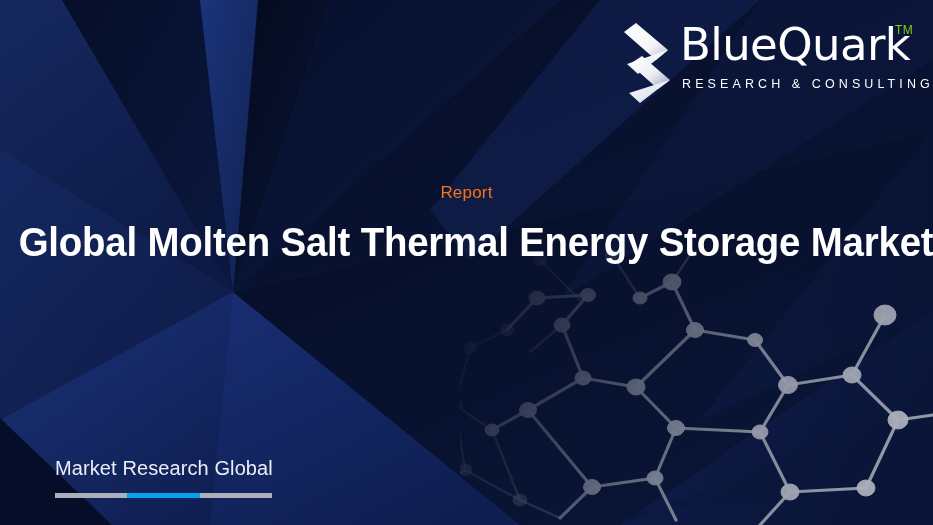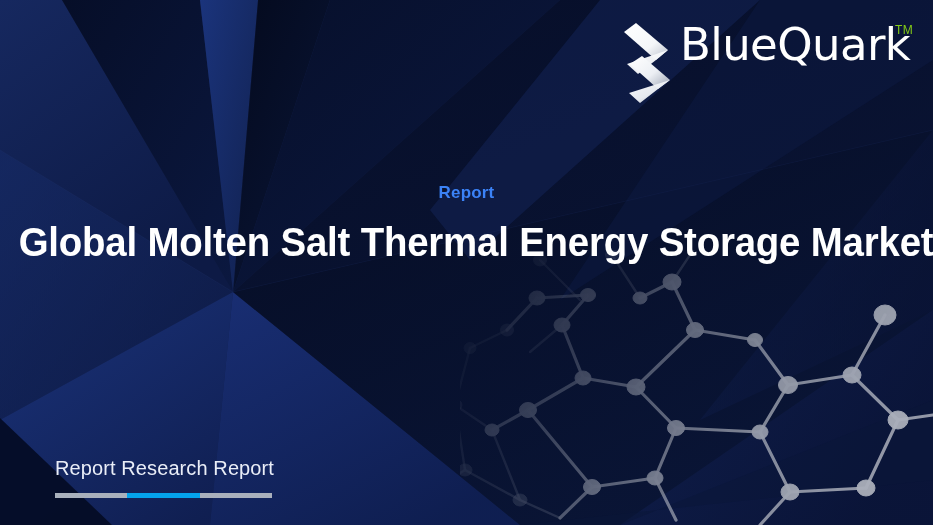--- a/index.html
+++ b/index.html
@@ -87,22 +87,22 @@
   #title-block {
     position: absolute;
     left: 0;
     top: 182px;
     width: 933px;
     text-align: center;
   }
   #report-kicker {
     font-family: "Liberation Sans", sans-serif;
     font-size: 17px;
-    font-weight: bold;
-    color: #3b82f6;
+    font-weight: normal;
+    color: #f97316;
     letter-spacing: 0.2px;
     line-height: 22px;
   }
   #report-title {
     margin-top: 14px;
     font-family: "Liberation Sans Narrow", "Liberation Sans", sans-serif;
     font-size: 40px;
     font-weight: bold;
     color: #ffffff;
     letter-spacing: -0.2px;
@@ -339,32 +339,33 @@
 
       <path d="M 6,12 L 18,3 L 50,30 L 38,40 Z" fill="url(#gChevA)"></path>
       <path d="M 50,30 L 38,40 L 20,54 L 9,44 Z" fill="url(#gChevA)" opacity="0.97"></path>
 
       <path d="M 12,44 L 24,36 L 52,60 L 40,69 Z" fill="url(#gChevB)"></path>
       <path d="M 52,60 L 40,69 L 22,83 L 11,73 Z" fill="url(#gChevB)" opacity="0.97"></path>
     </svg>
 
     <div id="logo-words">
       <div id="logo-name">BlueQuark</div>
+      <div id="logo-tagline">RESEARCH &amp; CONSULTING</div>
     </div>
 
     <div id="tm-mark">TM</div>
   </div>
 
   <div id="title-block">
     <div id="report-kicker">Report</div>
     <div id="report-title">Global Molten Salt Thermal Energy Storage Market</div>
   </div>
 
   <div id="footer-block">
-    <div id="footer-label">Report Research Report</div>
+    <div id="footer-label">Market Research Global</div>
     <div id="accent-bar">
       <div class="bar-seg" id="bar-seg-left" style="background: rgb(169, 176, 188);"></div>
       <div class="bar-seg" id="bar-seg-mid" style="background: rgb(4, 163, 236);"></div>
       <div class="bar-seg" id="bar-seg-right" style="background: rgb(169, 176, 188);"></div>
     </div>
   </div>
 
 </div>
 
 </body></html>

